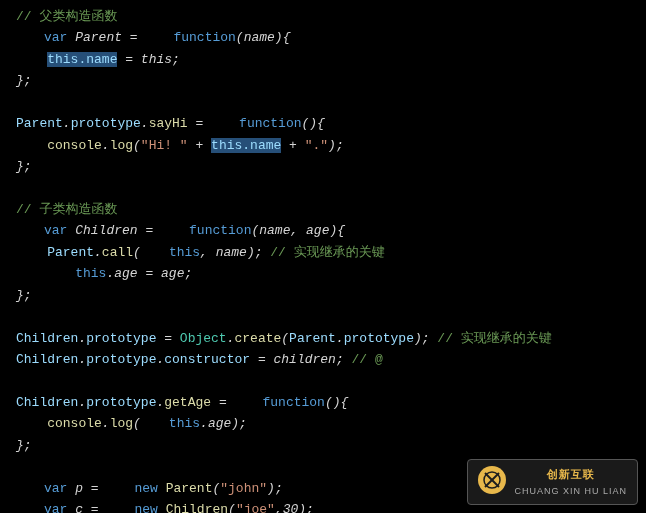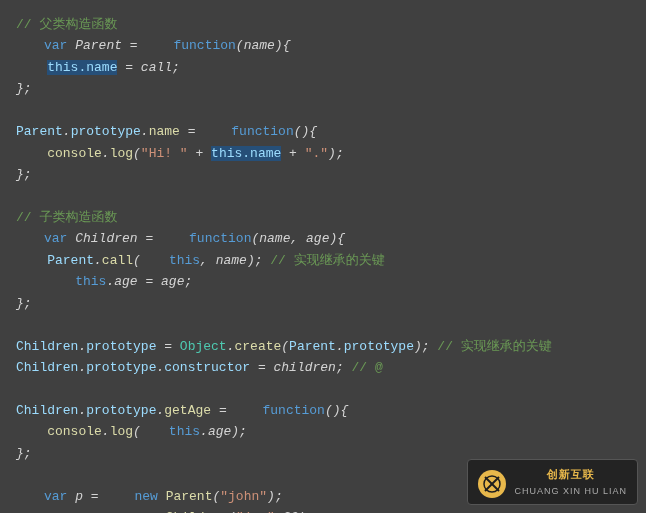--- a/index.html
+++ b/index.html
@@ -14,22 +14,22 @@
       background-color: #1e1e1e;
       font-family: 'Courier New', Consolas, monospace;
       font-size: 13px;
       line-height: 1.6;
       overflow: hidden;
     }
 
     .code-container {
       width: 646px;
       height: 513px;
-      background-color: #404040;
-      padding: 14px 16px;
+      background-color: #000000;
+      padding: 6px 16px;
       position: relative;
       overflow: hidden;
     }
 
     .code-line {
       white-space: pre;
       color: #d4d4d4;
       line-height: 1.65;
     }
 
@@ -44,21 +44,21 @@
 
     .watermark {
       position: absolute;
       bottom: 8px;
       right: 8px;
       background-color: rgba(30, 30, 30, 0.85);
       border: 1px solid #555;
       border-radius: 4px;
       padding: 6px 10px;
       display: flex;
-      align-items: flex-end;
+      align-items: flex-start;
       gap: 8px;
     }
 
     .watermark-logo {
       width: 28px;
       height: 28px;
       background-color: #e8b84b;
       border-radius: 50%;
       display: flex;
       align-items: center;
@@ -91,27 +91,27 @@
   </style>
 </head>
 <body>
 
 <div class="code-container">
 
   <div class="code-line"><span class="comment">// 父类构造函数</span></div>
 
   <div class="code-line"><span class="keyword">var</span><span class="plain"> Parent = </span><span class="keyword">function</span><span class="plain">(name){</span></div>
 
-  <div class="code-line"><span class="plain">    </span><span class="highlight-this">this.name</span><span class="plain"> = call;</span></div>
+  <div class="code-line"><span class="plain">    </span><span class="highlight-this">this.name</span><span class="plain"> = this;</span></div>
 
   <div class="code-line"><span class="plain">};</span></div>
 
   <div class="code-line"> </div>
 
-  <div class="code-line"><span class="variable">Parent</span><span class="plain">.</span><span class="variable">prototype</span><span class="plain">.</span><span class="function-name">name</span><span class="plain"> = </span><span class="keyword">function</span><span class="plain">(){</span></div>
+  <div class="code-line"><span class="variable">Parent</span><span class="plain">.</span><span class="variable">prototype</span><span class="plain">.</span><span class="function-name">sayHi</span><span class="plain"> = </span><span class="keyword">function</span><span class="plain">(){</span></div>
 
   <div class="code-line"><span class="plain">    </span><span class="function-name">console</span><span class="plain">.</span><span class="function-name">log</span><span class="plain">(</span><span class="string">"Hi! "</span><span class="plain"> + </span><span class="highlight-this">this.name</span><span class="plain"> + </span><span class="string">"."</span><span class="plain">);</span></div>
 
   <div class="code-line"><span class="plain">};</span></div>
 
   <div class="code-line"> </div>
 
   <div class="code-line"><span class="comment">// 子类构造函数</span></div>
 
   <div class="code-line"><span class="keyword">var</span><span class="plain"> Children = </span><span class="keyword">function</span><span class="plain">(name, age){</span></div>

